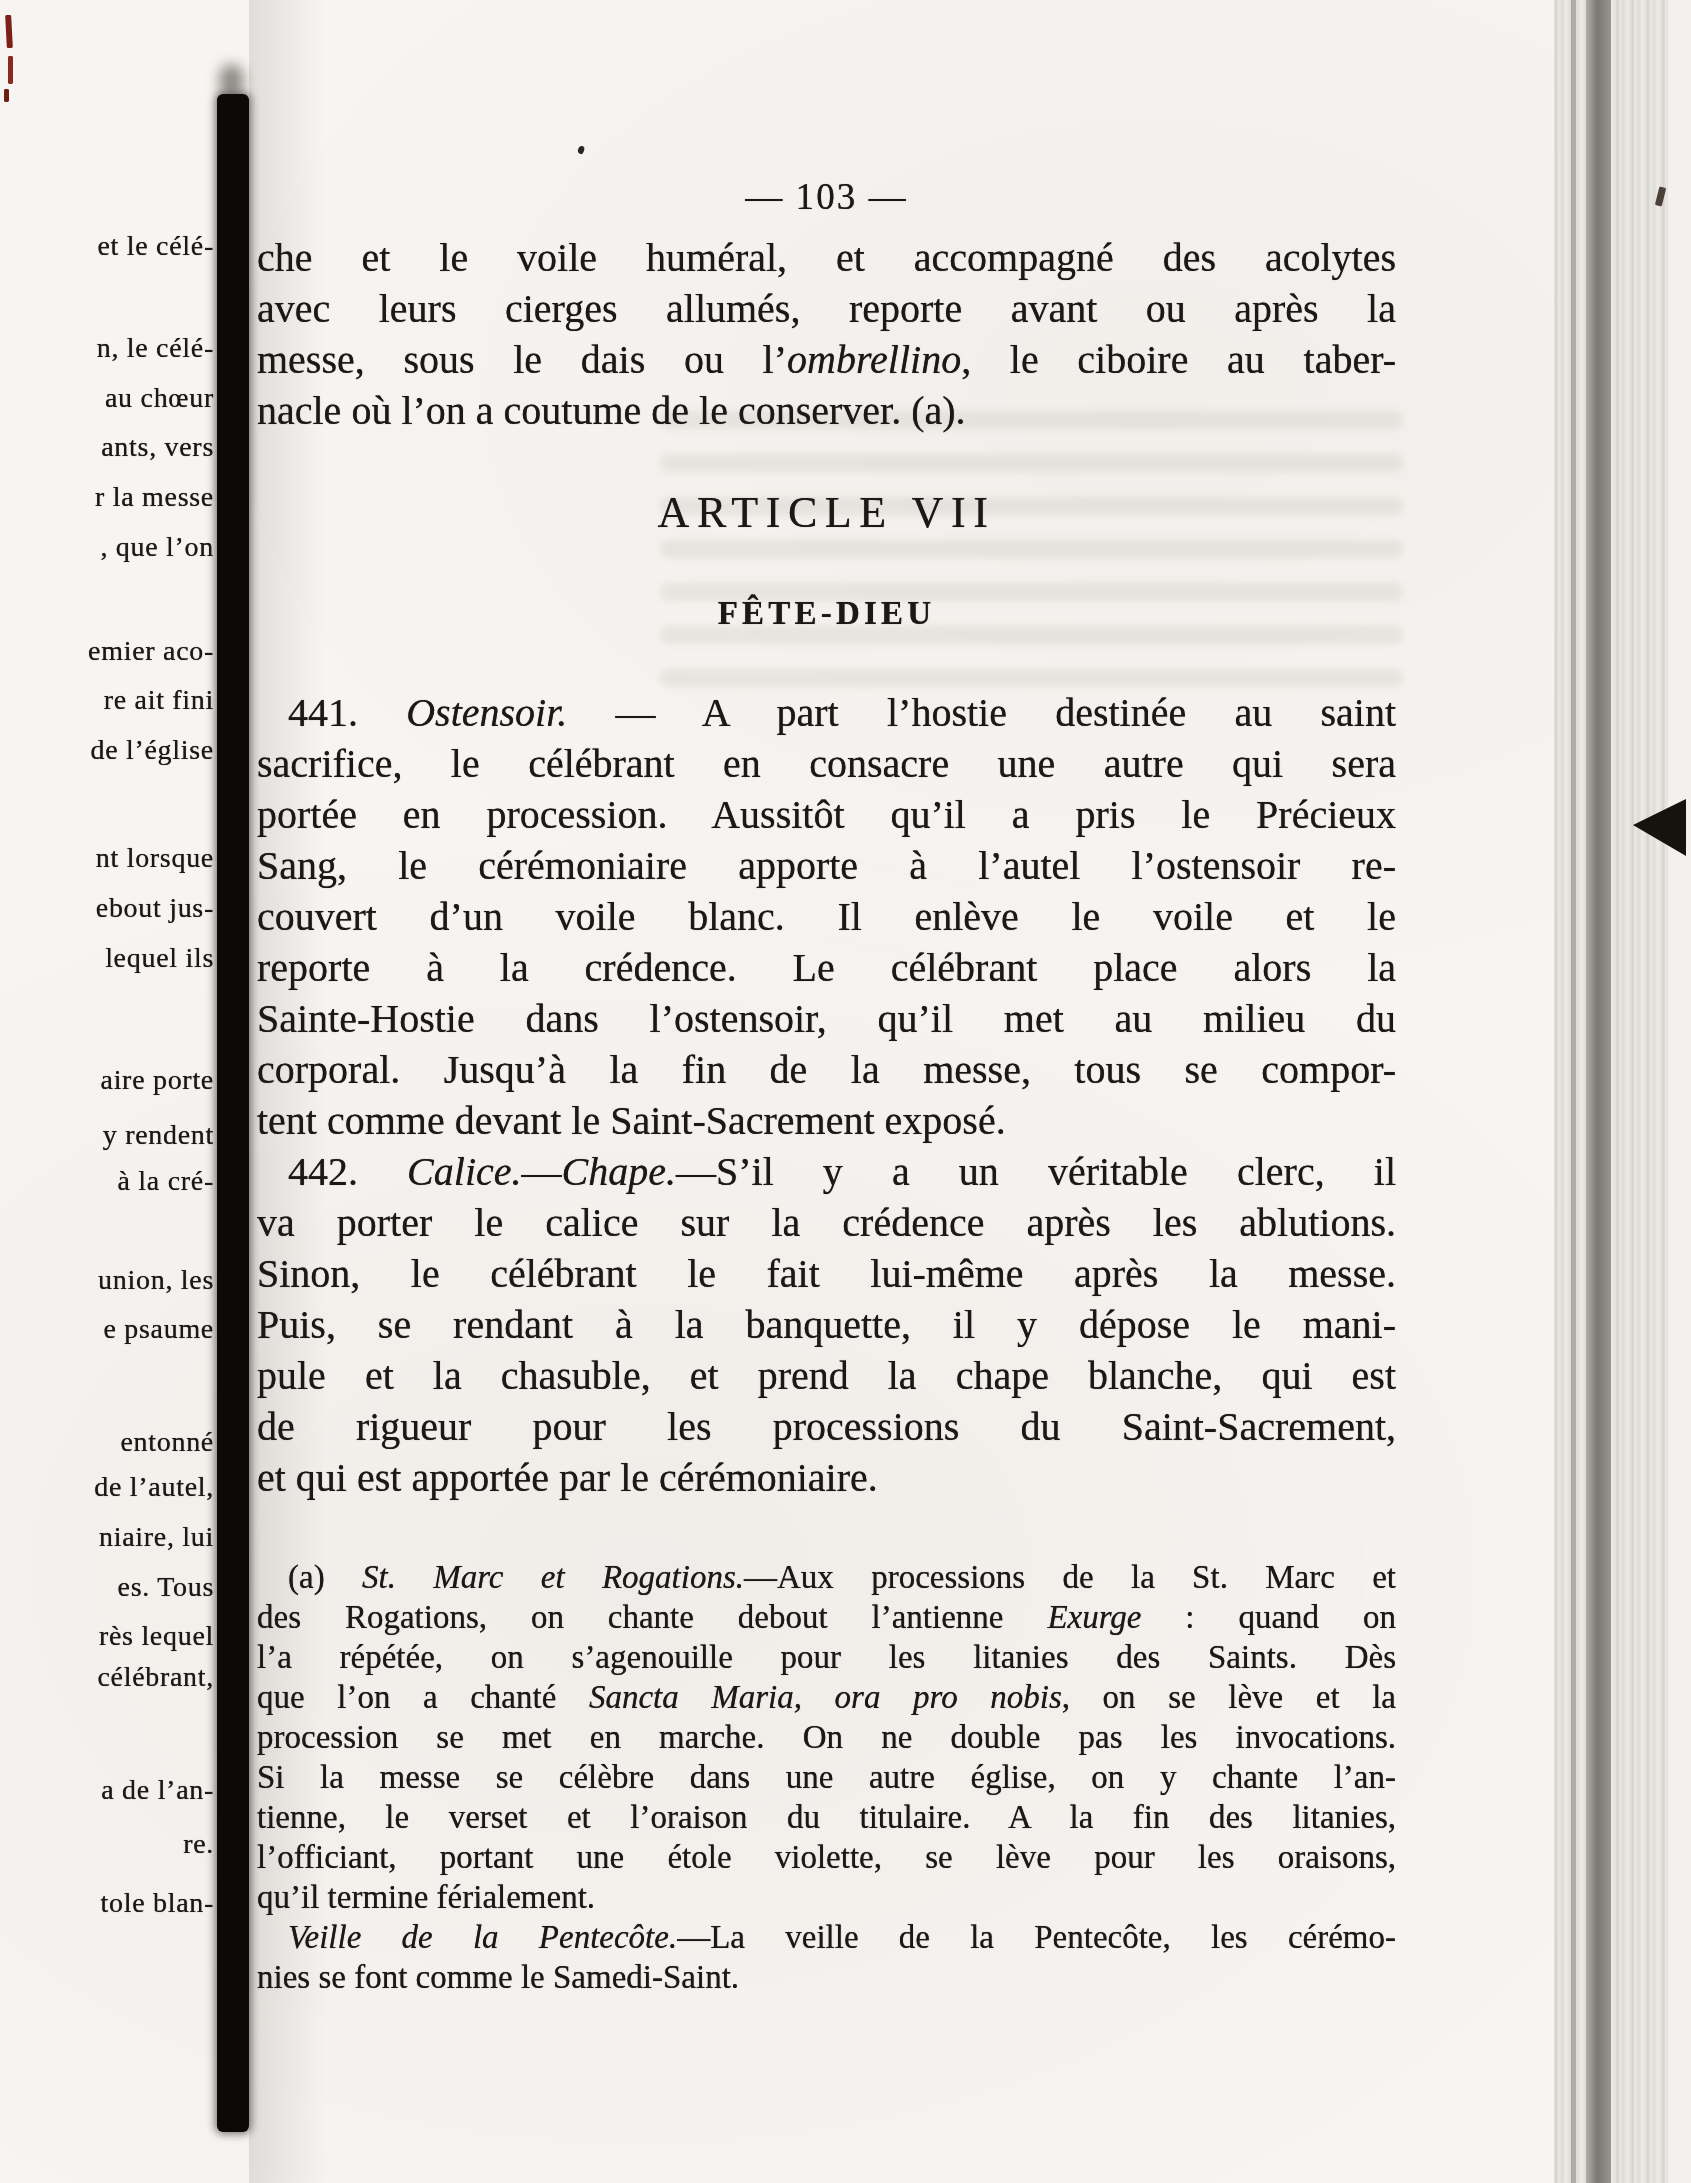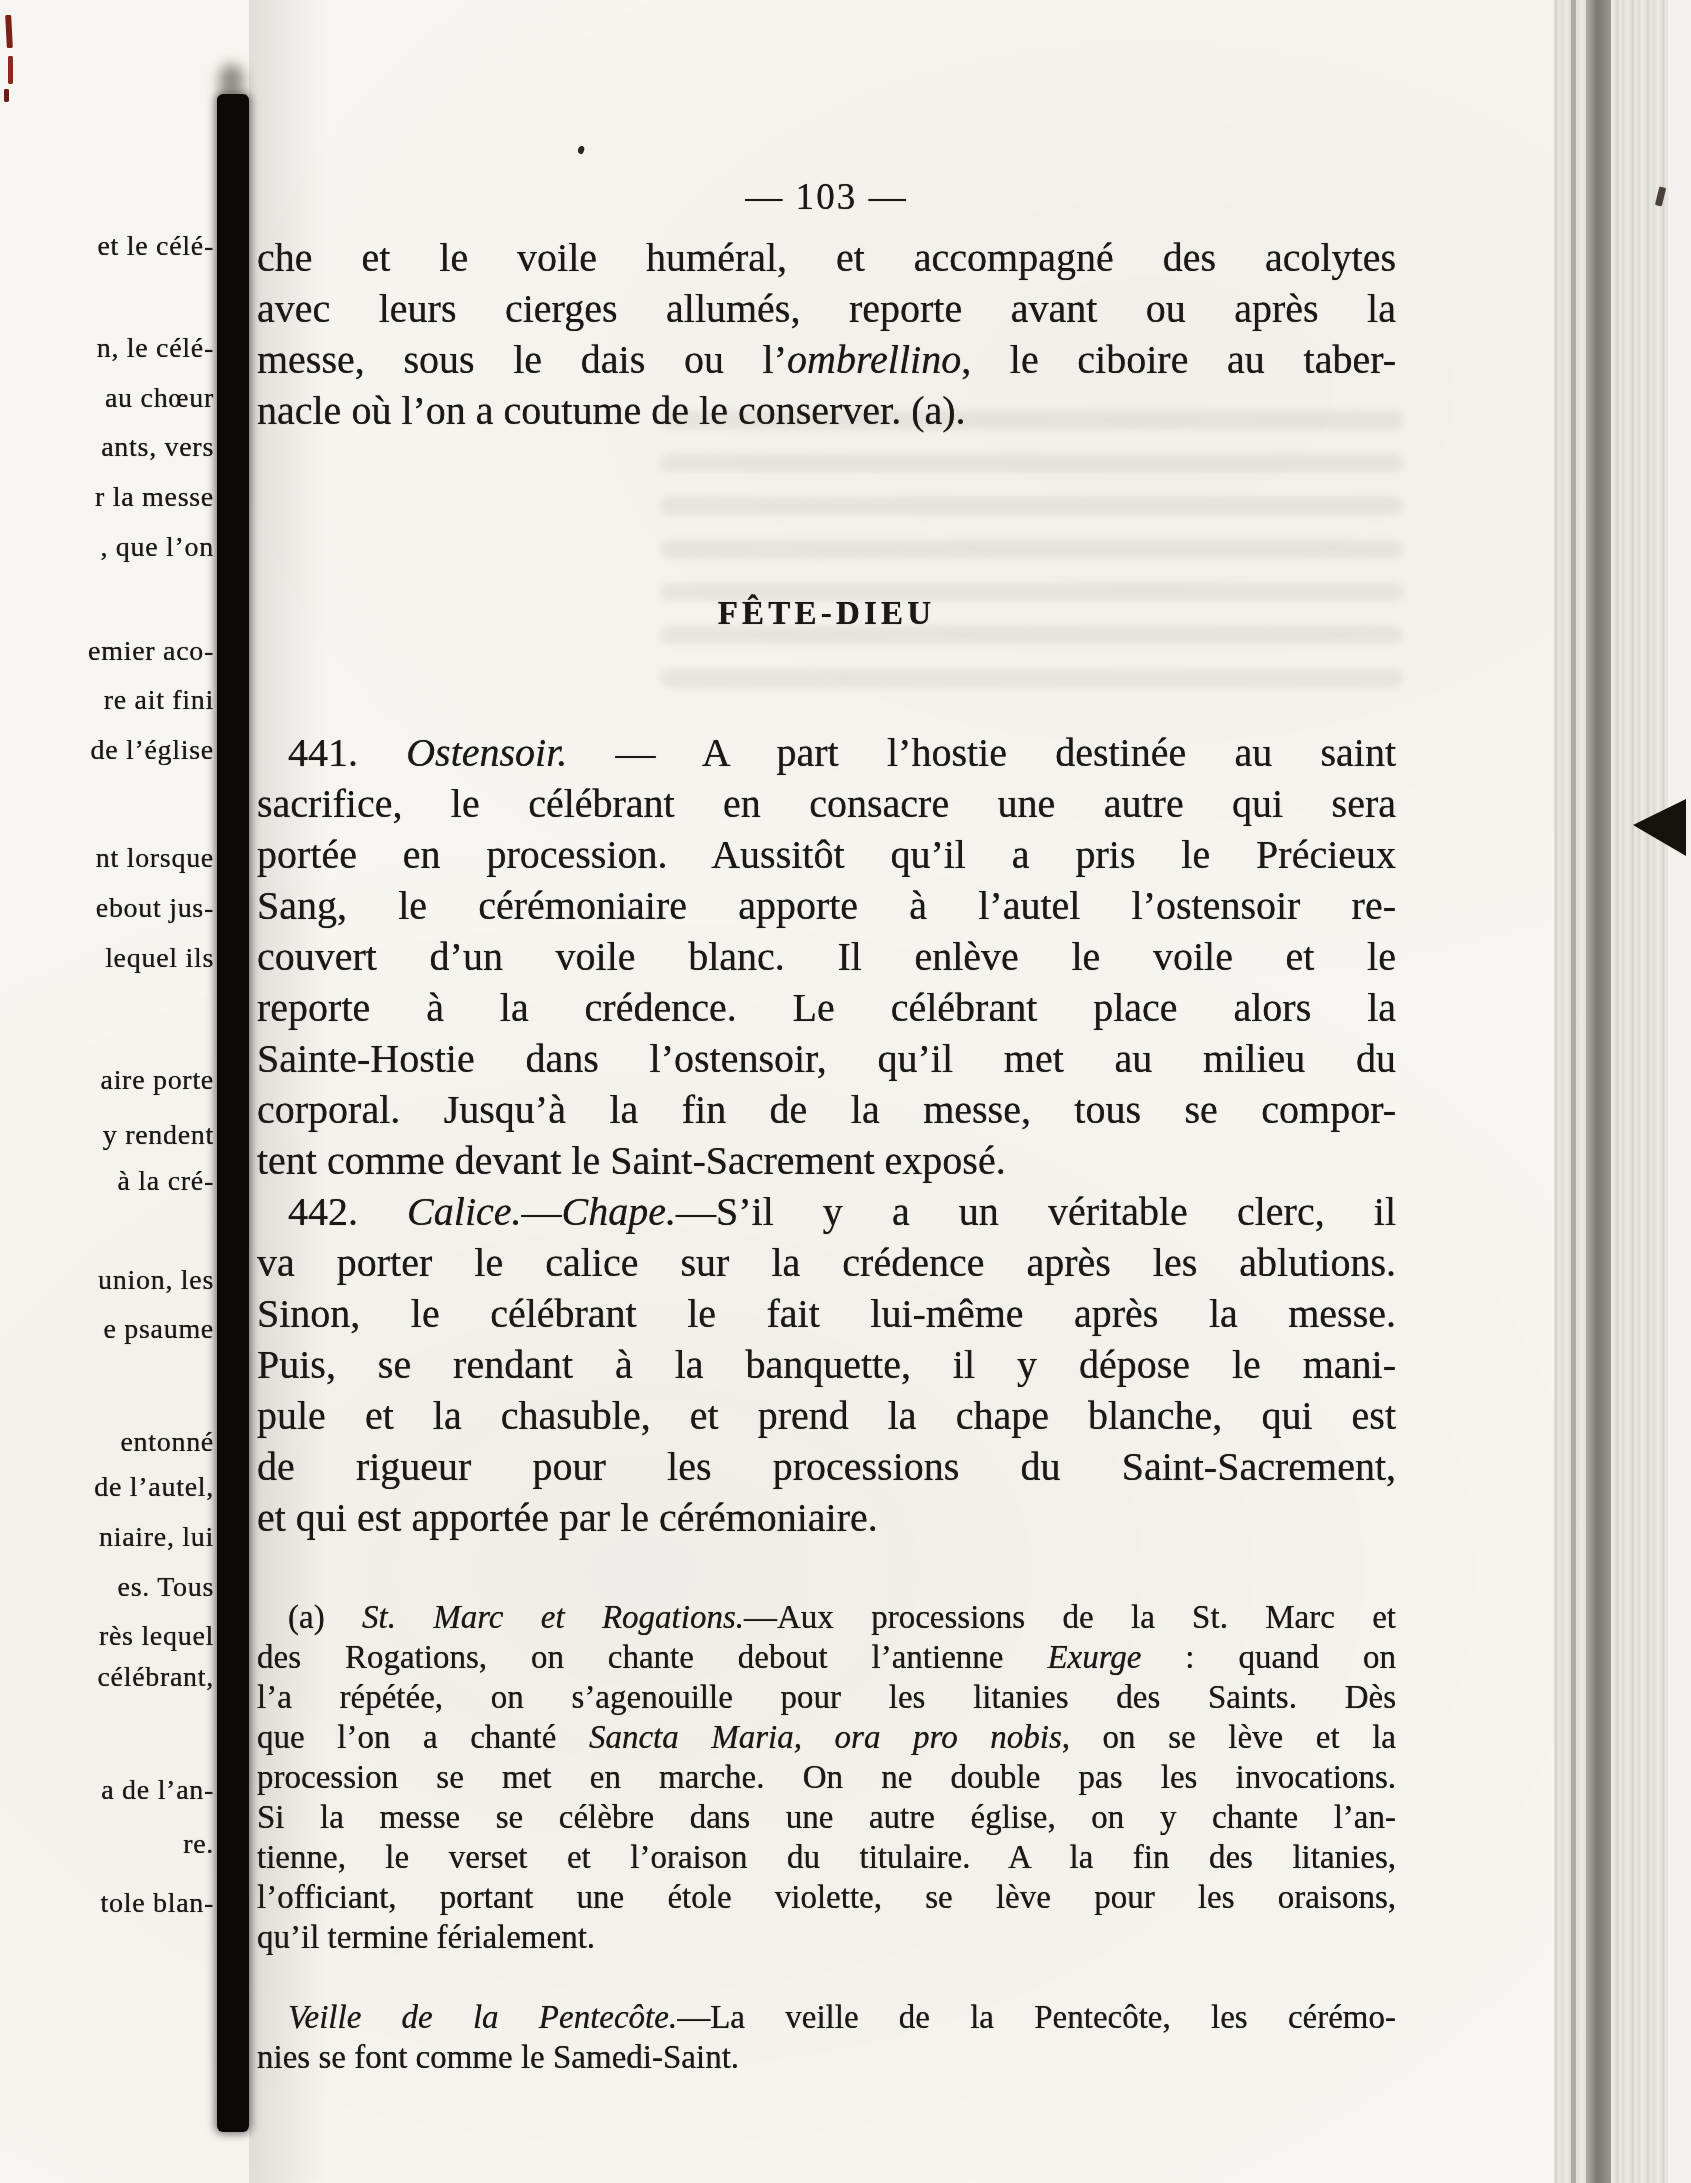--- a/index.html
+++ b/index.html
@@ -78,21 +78,21 @@
     position: absolute; right: 0; white-space: nowrap;
     font-size: 28px; line-height: 50px; letter-spacing: 0.7px;
   }
   .main-col { position: absolute; left: 257px; width: 1139px; }
   .page-number { top: 139px; text-align: center; font-size: 37px; letter-spacing: 2.1px; line-height: 44px; margin-top: 36px; }
   .para .line {
     font-size: 40px; line-height: 51px; height: 51px;
     text-align: justify; text-align-last: justify;
   }
   .para .line.last { text-align-last: left; }
-  .para .line.ind { text-indent: 31px; margin-top: 40px; }
+  .para .line.ind { text-indent: 31px; }
   .article-heading { top: 485px; text-align: center; font-size: 44px; letter-spacing: 7.6px; line-height: 56px; }
   .article-subheading { top: 594px; text-align: center; font-size: 33px; font-weight: bold; letter-spacing: 4.2px; line-height: 39px; }
   .para-intro { top: 232px; }
   .para-441 { top: 687px; }
   .para-442 { top: 1146px; }
   .footnote { top: 1557px; }
   .footnote .line { font-size: 33px; line-height: 40px; height: 40px; }
 </style>
 </head>
 <body>
@@ -154,20 +154,21 @@
 
   <div class="main-col page-number ink">— 103 —</div>
 
   <div class="main-col para para-intro ink">
     <div class="line"><span>che et le voile huméral, et accompagné des acolytes</span></div>
     <div class="line"><span>avec leurs cierges allumés, reporte avant ou après la</span></div>
     <div class="line"><span>messe, sous le dais ou l’</span><span style="font-style: italic;">ombrellino</span><span>, le ciboire au taber-</span></div>
     <div class="line last"><span>nacle où l’on a coutume de le conserver. (a).</span></div>
   </div>
 
+  <div class="main-col article-heading ink">ARTICLE VII</div>
   <div class="main-col article-subheading ink">FÊTE-DIEU</div>
 
   <div class="main-col para para-441 ink">
     <div class="line ind"><span>441. </span><span style="font-style: italic;">Ostensoir.</span><span> — A part l’hostie destinée au saint</span></div>
     <div class="line"><span>sacrifice, le célébrant en consacre une autre qui sera</span></div>
     <div class="line"><span>portée en procession. Aussitôt qu’il a pris le Précieux</span></div>
     <div class="line"><span>Sang, le cérémoniaire apporte à l’autel l’ostensoir re-</span></div>
     <div class="line"><span>couvert d’un voile blanc. Il enlève le voile et le</span></div>
     <div class="line"><span>reporte à la crédence. Le célébrant place alors la</span></div>
     <div class="line"><span>Sainte-Hostie dans l’ostensoir, qu’il met au milieu du</span></div>

